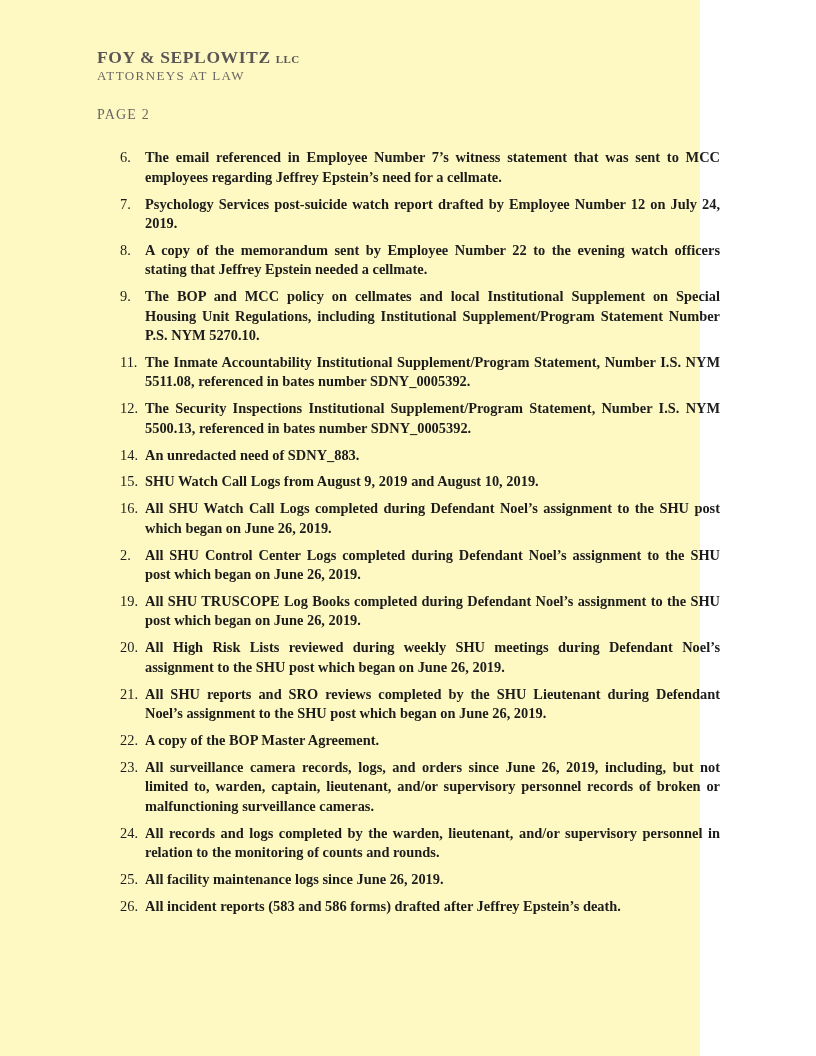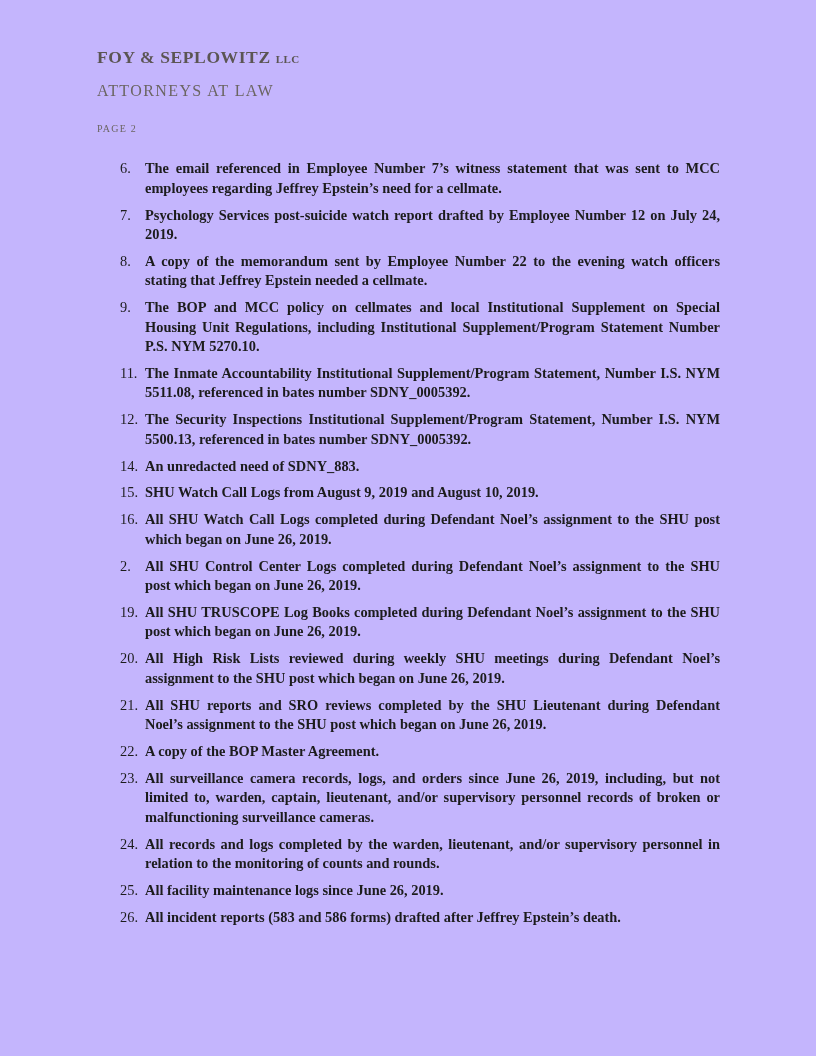--- a/index.html
+++ b/index.html
@@ -6,48 +6,48 @@
   html, body { background: #ffffff; }
   body {
     width: 816px;
     height: 1056px;
     margin: 0 auto;
     font-family: "Liberation Serif", "DejaVu Serif", serif;
     color: var(--body-text, #1c1c1c);
     overflow: hidden;
   }
   .page {
-    width: 816px;
+    width: 700px;
     height: 1056px;
     padding: 48px 96px 0 97px;
-    background: #c4b5fd;
+    background: #fef9c3;
   }
   
   .firm-line {
     color: var(--letterhead, #5b5553);
     font-size: 17.5px;
     font-weight: 700;
     letter-spacing: 0.6px;
     line-height: 1.1;
   }
   .firm-suffix {
     font-size: 11px;
     font-weight: 700;
     letter-spacing: 0.5px;
   }
   .tagline {
     color: var(--letterhead-light, #6b6562);
-    font-size: 16px;
+    font-size: 13px;
     font-weight: 400;
     letter-spacing: 1.4px;
-    margin-top: 15px;
+    margin-top: 1px;
   }
   .page-label {
     color: var(--letterhead-light, #6b6562);
-    font-size: 10px;
+    font-size: 14px;
     letter-spacing: 1.2px;
     margin-top: 23px;
   }
   
   .request-list {
     margin-top: 25px;
     padding-left: 23px;
     width: 623px; 
   }
   .item {

